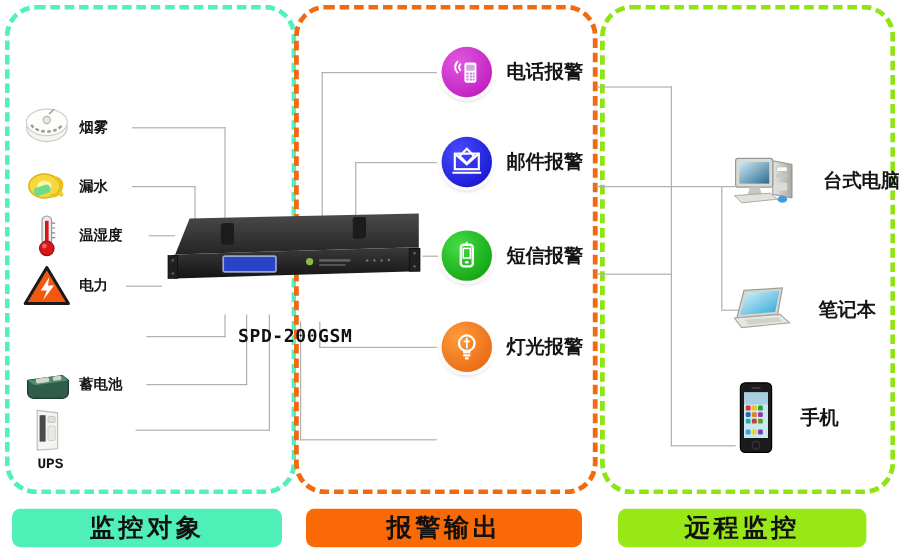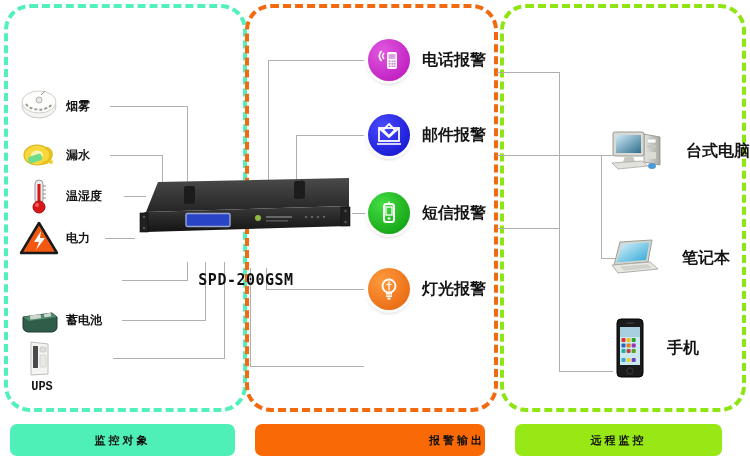--- a/index.html
+++ b/index.html
@@ -23,21 +23,21 @@
   }
   #zone-monitor{left:4px;  top:4px;  width:243px; height:408px;}
   #zone-alarm  {left:245px;top:4px;  width:253px; height:408px;}
   #zone-remote {left:500px;top:4px;  width:246px; height:408px;}
 
   
   .caption{
     position:absolute;bottom:6px;height:32px;
     border-radius:7px;
     display:flex;align-items:center;justify-content:center;
-    font-size:11px;font-weight:bold;color:#111;
+    font-size:21px;font-weight:bold;color:#111;
     letter-spacing:3px;
     font-family:"DejaVu Serif","Liberation Serif",serif;
   }
   #cap-monitor{left:10px; width:225px;}
   #cap-alarm  {left:255px;width:230px;}
   #cap-remote {left:515px;width:207px;}
 
   
   .ln{position:absolute;background:#b0b0b0;}
   .lnh{height:1px;}
@@ -401,20 +401,20 @@
         <circle cx="17" cy="53" r="3.2" fill="none" stroke="#3a3a3a" stroke-width="1"></circle>
         <rect x="13" y="4.5" width="8" height="1.6" rx=".8" fill="#3a3a3a"></rect>
       </svg>
     </span>
     <span class="lbl">手机</span>
   </div>
 
   <div class="caption" id="cap-monitor" style="background: rgb(79, 240, 184);">
     <span>监控对象</span>
   </div>
-  <div class="caption" id="cap-alarm" style="background: rgb(249, 106, 6); justify-content: flex-end;">
+  <div class="caption" id="cap-alarm" style="background: rgb(249, 106, 6);">
     <span>报警输出</span>
   </div>
   <div class="caption" id="cap-remote" style="background: rgb(151, 232, 21);">
     <span>远程监控</span>
   </div>
 
 </div>
 
 </body></html>

